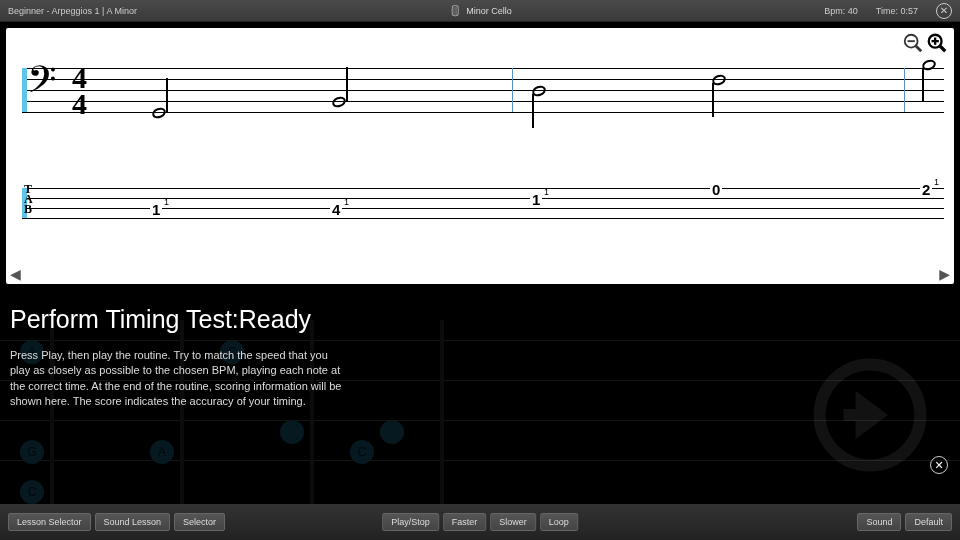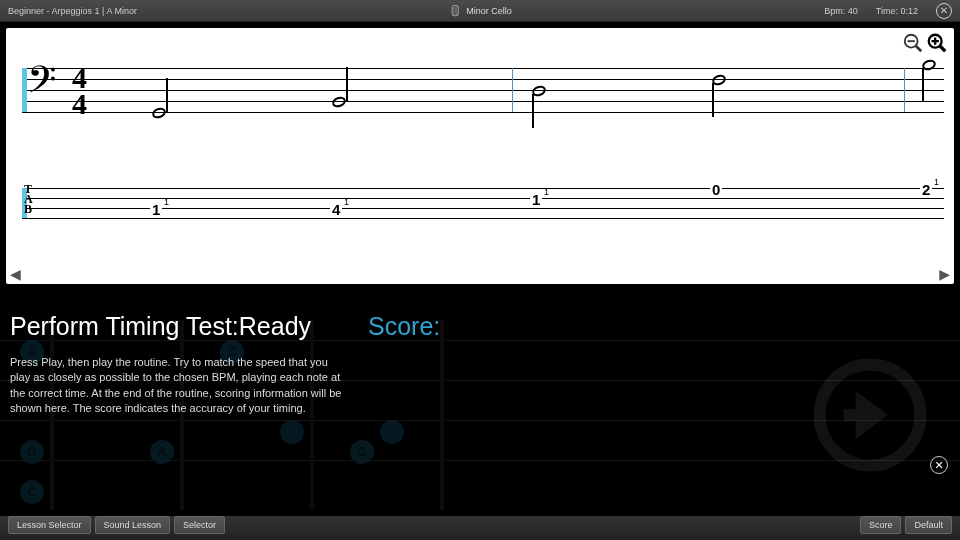--- a/index.html
+++ b/index.html
@@ -27,59 +27,59 @@
 .note-head { width: 14px; height: 10px; border: 2px solid #000; border-radius: 50%; transform: rotate(-20deg); }
 .note-stem { position: absolute; width: 1.5px; background: #000; }
 .barline { position: absolute; top: 14px; width: 1px; height: 44px; background: #5990c9; }
 .tab-wrap { position: absolute; left: 16px; right: 10px; top: 150px; }
 .tab-staff { position: relative; height: 60px; }
 .tab-line { position: absolute; left: 0; right: 0; height: 1px; background: #000; }
 .tl1{top:10px}.tl2{top:20px}.tl3{top:30px}.tl4{top:40px}
 .tab-lbl { position: absolute; left: 2px; font-family: serif; font-weight: bold; font-size: 12px; line-height: 10px; }
 .tab-num { position: absolute; font-weight: bold; font-size: 15px; background: #fff; padding: 0 2px; }
 .tab-fing { position: absolute; font-size: 9px; }
-.info-panel { padding: 28px 10px 0 10px; display: flex; gap: 8px; position: relative; }
+.info-panel { padding: 21px 10px 0 10px; display: flex; gap: 16px; position: relative; }
 .col1 { width: 350px; }
 .col2 { flex: 1; }
 .perform-title { font-size: 25px; font-weight: 300; color: #fff; }
 .perform-desc { font-size: 11px; color: #ddd; margin-top: 14px; line-height: 1.4; max-width: 340px; }
 .score-lbl { font-size: 25px; color: #2da3d6; font-weight: 400; }
 .prev-score { font-size: 14px; color: #2da3d6; margin-top: 2px; }
 .sensitivity { margin-top: 18px; font-size: 16px; }
 .sensitivity .dim { color: #666; margin-left: 6px; }
 .sensitivity .sel { color: #fff; margin-left: 12px; }
 .fretboard-bg { position: absolute; left: 0; right: 0; top: 320px; height: 190px; pointer-events: none; opacity: 0.15; }
 .fb-string { position: absolute; left: 0; right: 0; height: 1px; background: #888; }
 .fb-fret { position: absolute; top: 0; bottom: 0; width: 4px; background: #555; }
 .fb-dot { position: absolute; width: 24px; height: 24px; border-radius: 50%; background: #2da3d6; display: flex; align-items: center; justify-content: center; font-size: 12px; color: #044; }
 .arrow-ghost { position: absolute; right: 30px; top: 355px; opacity: 0.07; }
 .arrow-ghost svg { width: 120px; height: 120px; }
 .panel-close { position: absolute; right: 12px; top: 456px; width: 18px; height: 18px; border: 1.5px solid #ccc; border-radius: 50%; display: flex; align-items: center; justify-content: center; cursor: pointer; font-size: 11px; }
-.bottombar { position: absolute; bottom: 0; left: 0; right: 0; height: 24px; background: linear-gradient(#333,#222); display: flex; align-items: flex-start; padding: 0 8px; gap: 4px; font-size: 9px; }
+.bottombar { position: absolute; bottom: 0; left: 0; right: 0; height: 36px; background: linear-gradient(#333,#222); display: flex; align-items: center; padding: 0 8px; gap: 4px; font-size: 9px; }
 .bbtn { background: linear-gradient(#555,#444); border: 1px solid #666; color: #ddd; padding: 3px 8px; border-radius: 2px; cursor: pointer; font-size: 9px; }
 .bb-center { position: absolute; left: 50%; transform: translateX(-50%); display: flex; gap: 4px; }
 .bb-right { margin-left: auto; display: flex; gap: 4px; }
 </style>
 </head>
 <body>
 
 <div class="topbar">
   <span class="lesson-title">Beginner - Arpeggios 1  |  A Minor</span>
   <div class="brand">
     <svg class="brand-icon" viewBox="0 0 20 16">
         <path d="M6 1 Q10 -1 14 1 Q15 6 14 14 Q10 16 6 14 Q5 6 6 1 Z" fill="none" stroke="#ccc" stroke-width="1"></path>
         <line x1="8" y1="2" x2="8" y2="14" stroke="#ccc" stroke-width="0.5"></line>
         <line x1="10" y1="2" x2="10" y2="14" stroke="#ccc" stroke-width="0.5"></line>
         <line x1="12" y1="2" x2="12" y2="14" stroke="#ccc" stroke-width="0.5"></line>
       </svg>
     <span>Minor Cello</span>
   </div>
   <div class="top-right">
     <span>Bpm: 40</span>
-    <span>Time: 0:12</span>
+    <span>Time: 0:57</span>
     <div class="close-btn">✕</div>
   </div>
 </div>
 
 <div class="score-area">
   <div class="zoom-controls">
     <span class="zoom-btn"><svg viewBox="0 0 24 24">
           <circle cx="10" cy="10" r="7" fill="none" stroke="#333" stroke-width="2"></circle>
           <line x1="15" y1="15" x2="21" y2="21" stroke="#333" stroke-width="3"></line>
           <line x1="6" y1="10" x2="14" y2="10" stroke="#333" stroke-width="2"></line>
@@ -190,27 +190,32 @@
       <rect x="28" y="45" width="25" height="10" fill="#fff"></rect>
     </svg>
 </div>
 
 <div class="info-panel">
   <div class="col1">
     <div class="perform-title">Perform Timing Test:Ready</div>
     <div class="perform-desc">Press Play, then play the routine. Try to match the speed that you play as closely as possible to the chosen BPM, playing each note at the correct time. At the end of the routine, scoring information will be shown here. The score indicates the accuracy of your timing.</div>
   </div>
   <div class="col2">
-    <div class="score-lbl">Score:</div>
   </div>
 </div>
 
 <div class="panel-close">✕</div>
 
 <div class="bottombar">
   <button class="bbtn">Lesson Selector</button>
   <button class="bbtn">Sound Lesson</button>
   <button class="bbtn">Selector</button>
+  <div class="bb-center">
+    <button class="bbtn">Play/Stop</button>
+    <button class="bbtn">Faster</button>
+    <button class="bbtn">Slower</button>
+    <button class="bbtn">Loop</button>
+  </div>
   <div class="bb-right">
-    <button class="bbtn">Score</button>
+    <button class="bbtn">Sound</button>
     <button class="bbtn">Default</button>
   </div>
 </div>
 
 </body></html>

